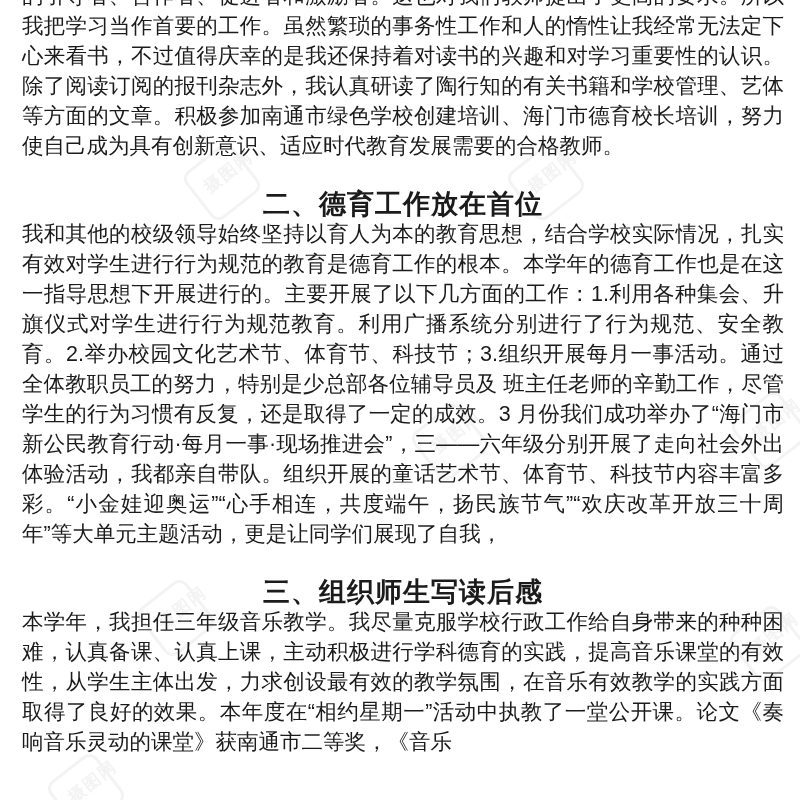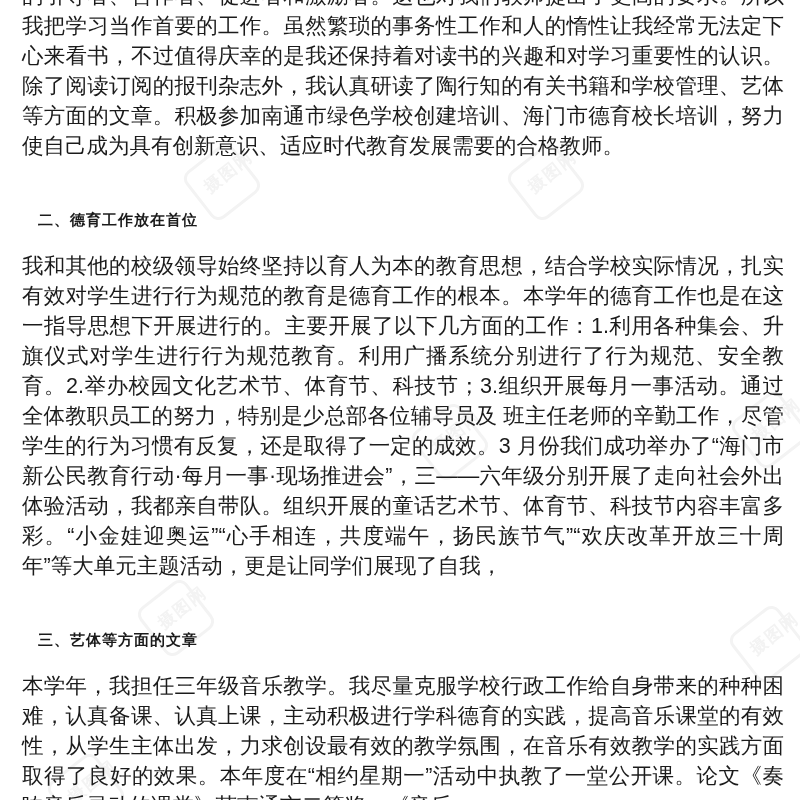--- a/index.html
+++ b/index.html
@@ -71,25 +71,26 @@
     text-align: justify;
     text-justify: inter-ideograph;
     letter-spacing: 0px;
     word-break: break-all;
     font-weight: 400;
   }
   .para.first {
     text-indent: 0;
   }
   .heading {
-    margin: 16px;
-    font-size: 15px;
+    margin: 0;
+    font-size: 27px;
     line-height: 30px;
     font-weight: 700;
     letter-spacing: 1px;
+    text-align: center;
   }
   .spacer {
     height: 28px;
   }
 </style>
 </head>
 <body>
 
 <div id="page">
 
@@ -123,20 +124,20 @@
 
       <div class="spacer"></div>
 
       <p class="heading">二、德育工作放在首位</p>
 
       <p class="para">我和其他的校级领导始终坚持以育人为本的教育思想，结合学校实际情况，扎实有效对学生进行行为规范的教育是德育工作的根本。本学年的德育工作也是在这一指导思想下开展进行的。主要开展了以下几方面的工作：1.利用各种集会、升旗仪式对学生进行行为规范教育。利用广播系统分别进行了行为规范、安全教育。2.举办校园文化艺术节、体育节、科技节；3.组织开展每月一事活动。通过全体教职员工的努力，特别是少总部各位辅导员及 班主任老师的辛勤工作，尽管学生的行为习惯有反复，还是取得了一定的成效。3 月份我们成功举办了“海门市新公民教育行动·每月一事·现场推进会”，三——六年级分别开展了走向社会外出体验活动，我都亲自带队。组织开展的童话艺术节、体育节、科技节内容丰富多彩。“小金娃迎奥运”“心手相连，共度端午，扬民族节气”“欢庆改革开放三十周年”等大单元主题活动，更是让同学们展现了自我，</p>
 
 
       <div class="spacer"></div>
 
-      <p class="heading">三、艺体等方面的文章</p>
+      <p class="heading">三、组织师生写读后感</p>
 
       <p class="para">本学年，我担任三年级音乐教学。我尽量克服学校行政工作给自身带来的种种困难，认真备课、认真上课，主动积极进行学科德育的实践，提高音乐课堂的有效性，从学生主体出发，力求创设最有效的教学氛围，在音乐有效教学的实践方面取得了良好的效果。本年度在“相约星期一”活动中执教了一堂公开课。论文《奏响音乐灵动的课堂》获南通市二等奖，《音乐</p>
 
     </div>
   </div>
 
 </div>
 
 </body></html>

